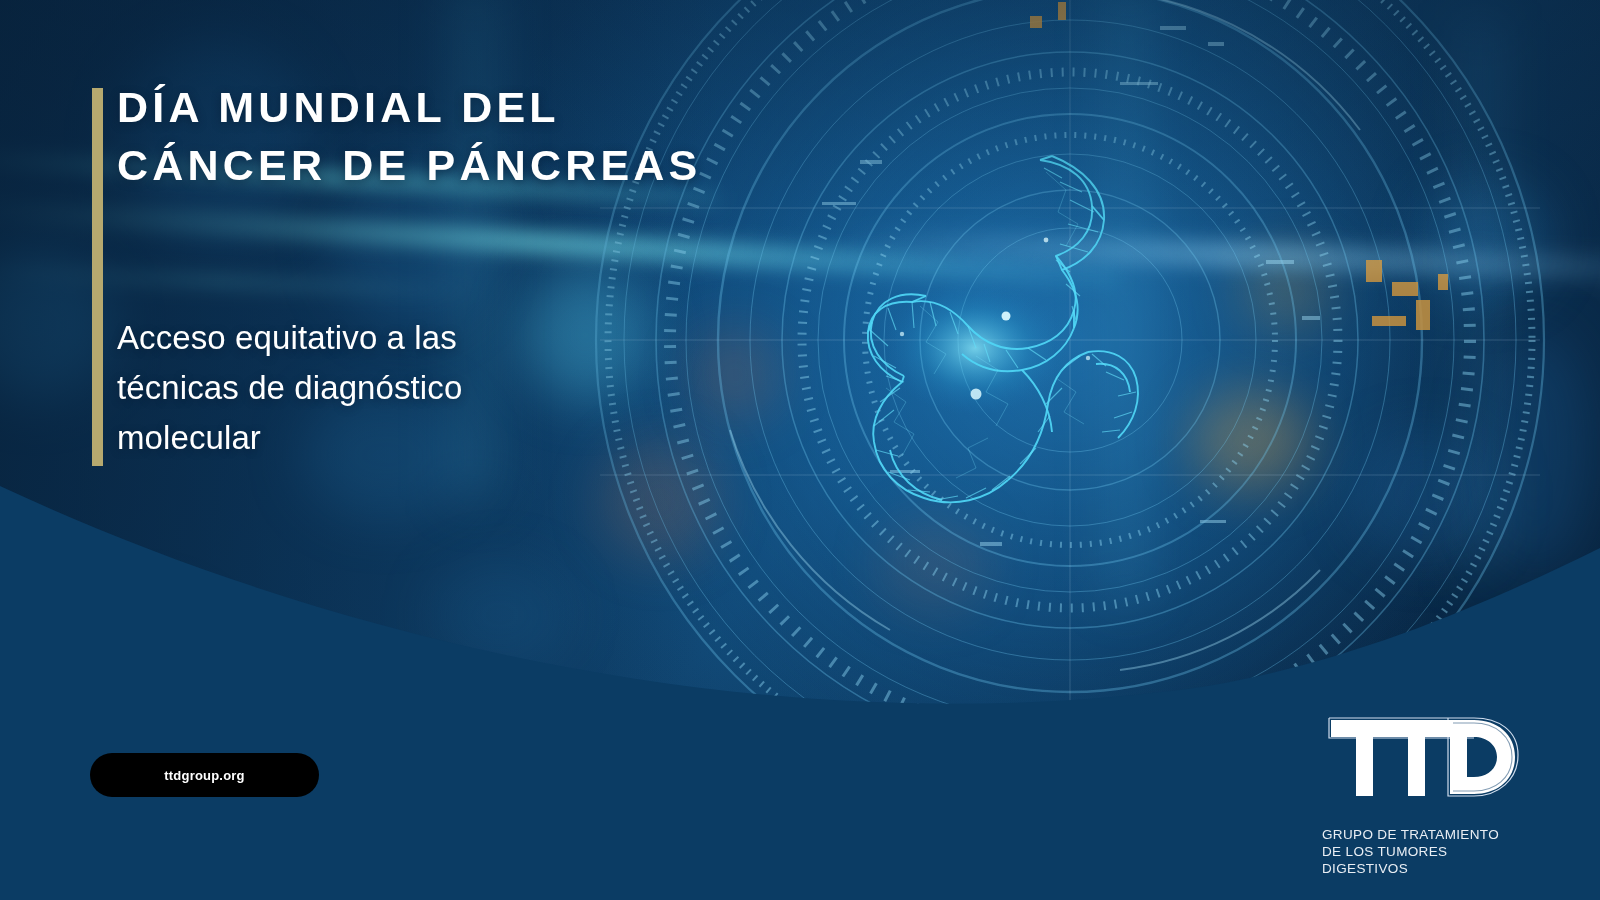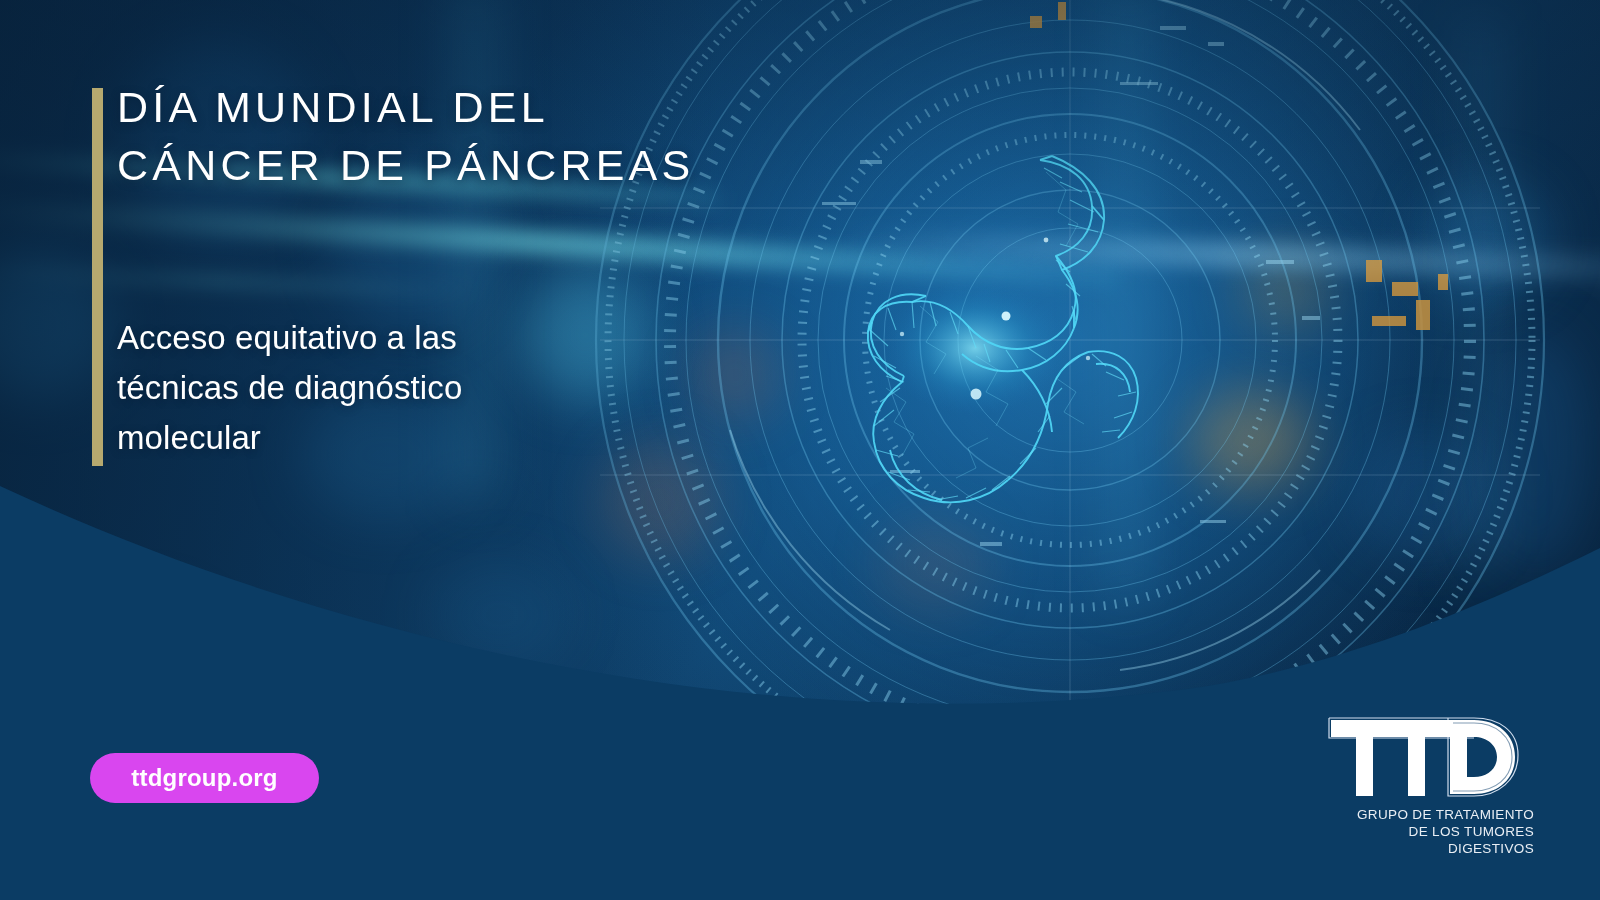--- a/index.html
+++ b/index.html
@@ -56,21 +56,21 @@
     width:11px; height:378px;
     background:#b6a96f;
   }
 
   .title {
     position:absolute;
     left:117px; top:78px;
     width:840px;
     color:#ffffff;
     font-size:43px;
-    font-weight:normal;
+    font-weight:bold;
     letter-spacing:4.2px;
     line-height:58px;
     text-transform:uppercase;
     white-space:pre-line;
     text-shadow:0 2px 10px rgba(3,20,40,0.45);
   }
 
   .subtitle {
     position:absolute;
     left:117px; top:313px;
@@ -81,38 +81,38 @@
     line-height:50px;
     letter-spacing:.1px;
     white-space:pre-line;
     text-shadow:0 2px 9px rgba(3,20,40,0.4);
   }
 
   
   .url-pill {
     position:absolute;
     left:90px; top:753px;
-    width:229px; height:50px;
-    background:#d946ef;
+    width:229px; height:44px;
+    background:#000000;
     border-radius:29px;
     display:flex; align-items:center; justify-content:center;
     color:#ffffff;
-    font-size:24px;
+    font-size:13px;
     font-weight:bold;
     letter-spacing:.2px;
     cursor:pointer;
     user-select:none;
   }
 
   
   .logo { position:absolute; left:1322px; top:712px; width:212px; }
   .logo-mark { width:212px; height:92px; display:block; }
   .logo-tag {
-    margin-top:2px;
-    text-align:right;
+    margin-top:22px;
+    text-align:left;
     color:#e9eef4;
     font-size:13.5px;
     line-height:17px;
     letter-spacing:.35px;
     white-space:pre-line;
   }
 </style>
 </head>
 <body>
 

